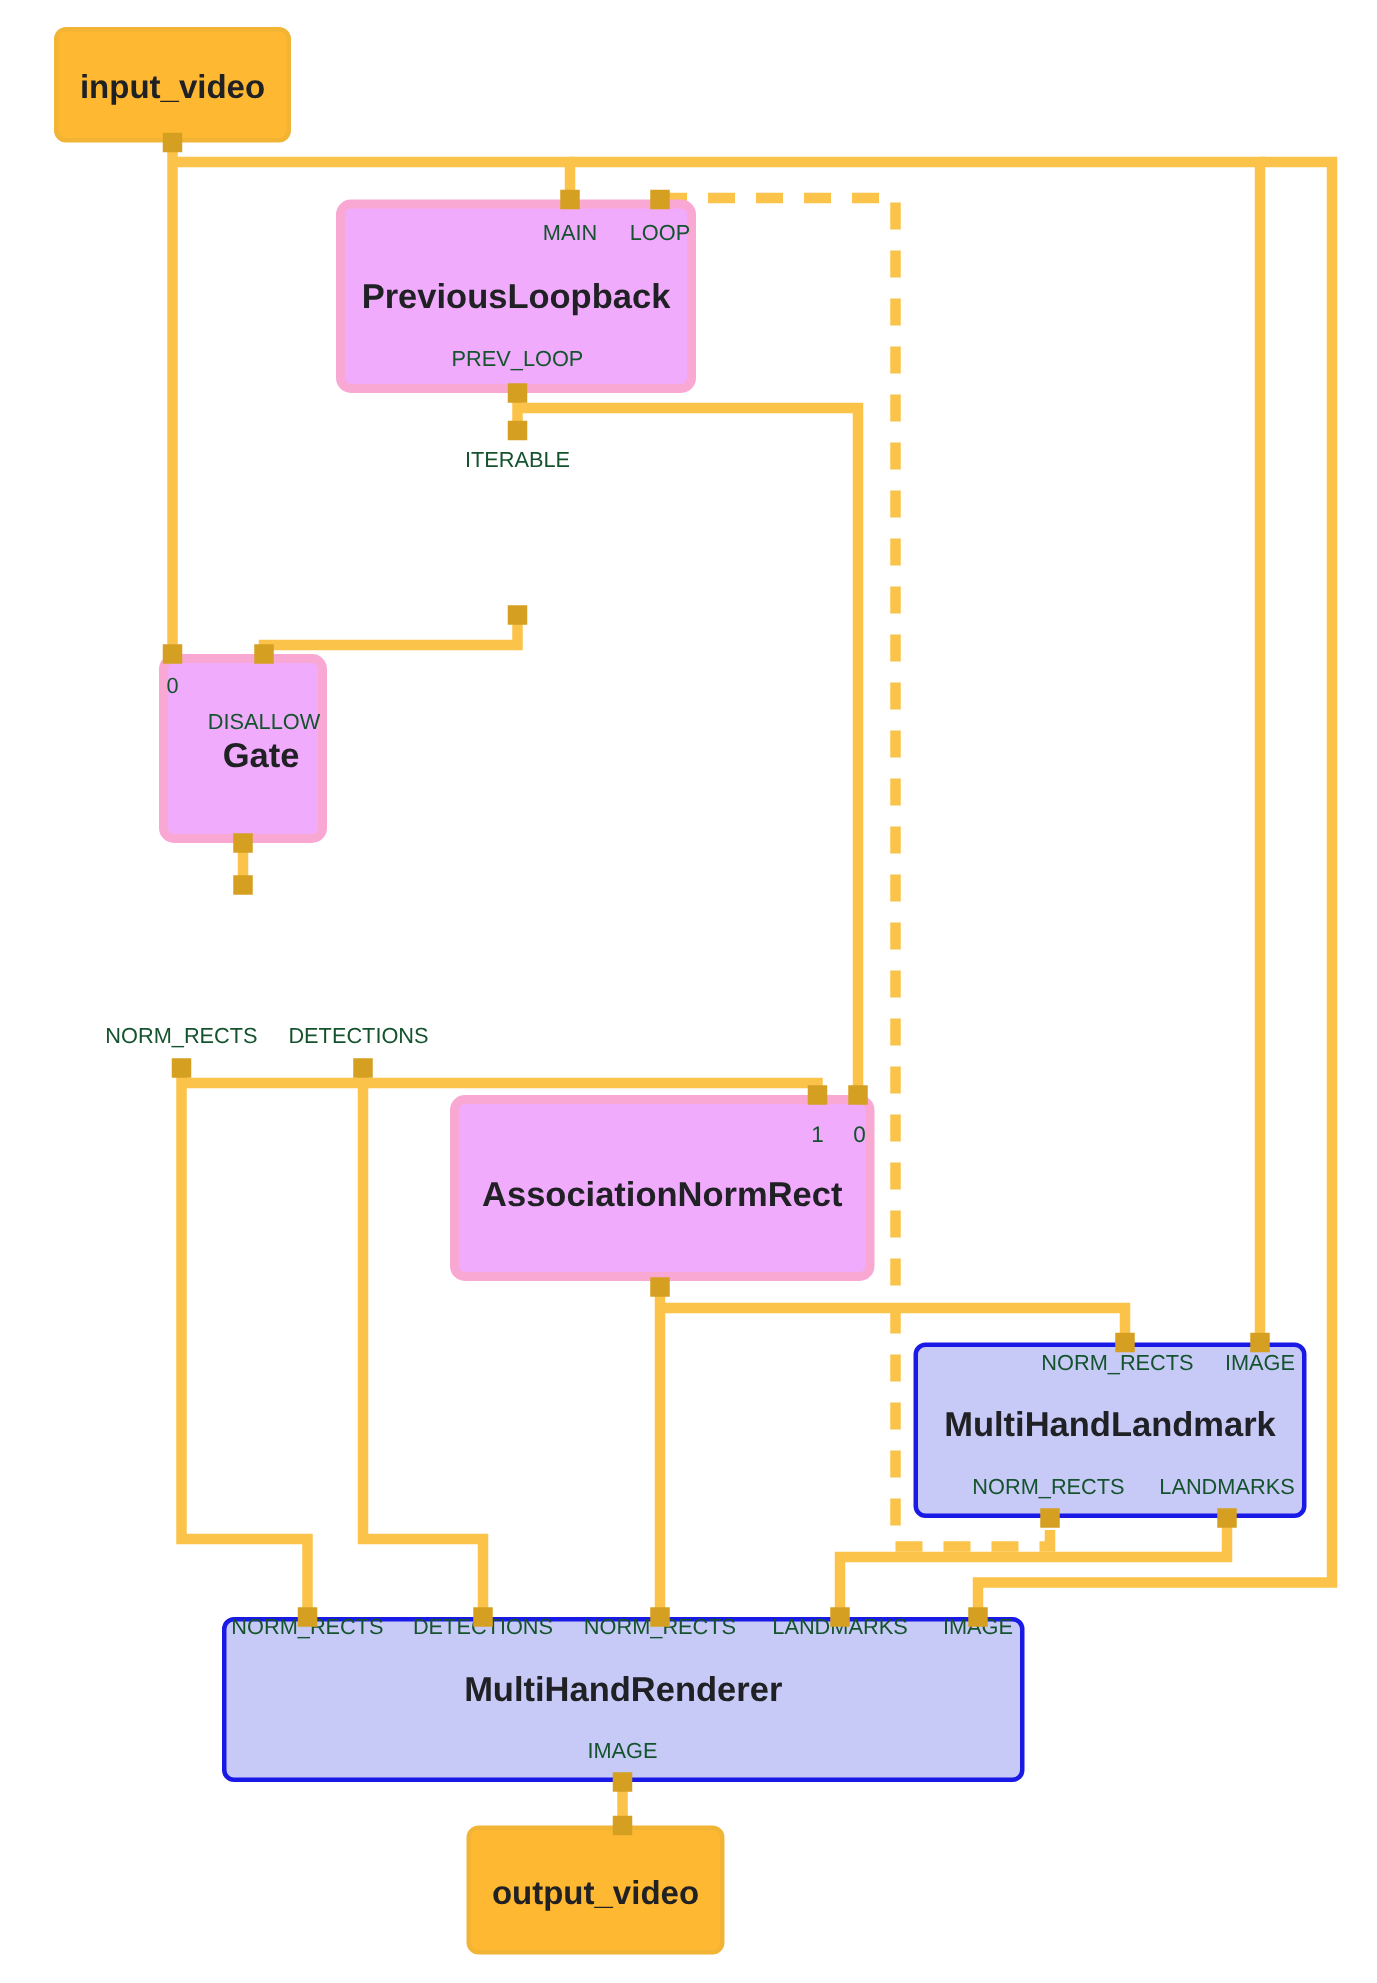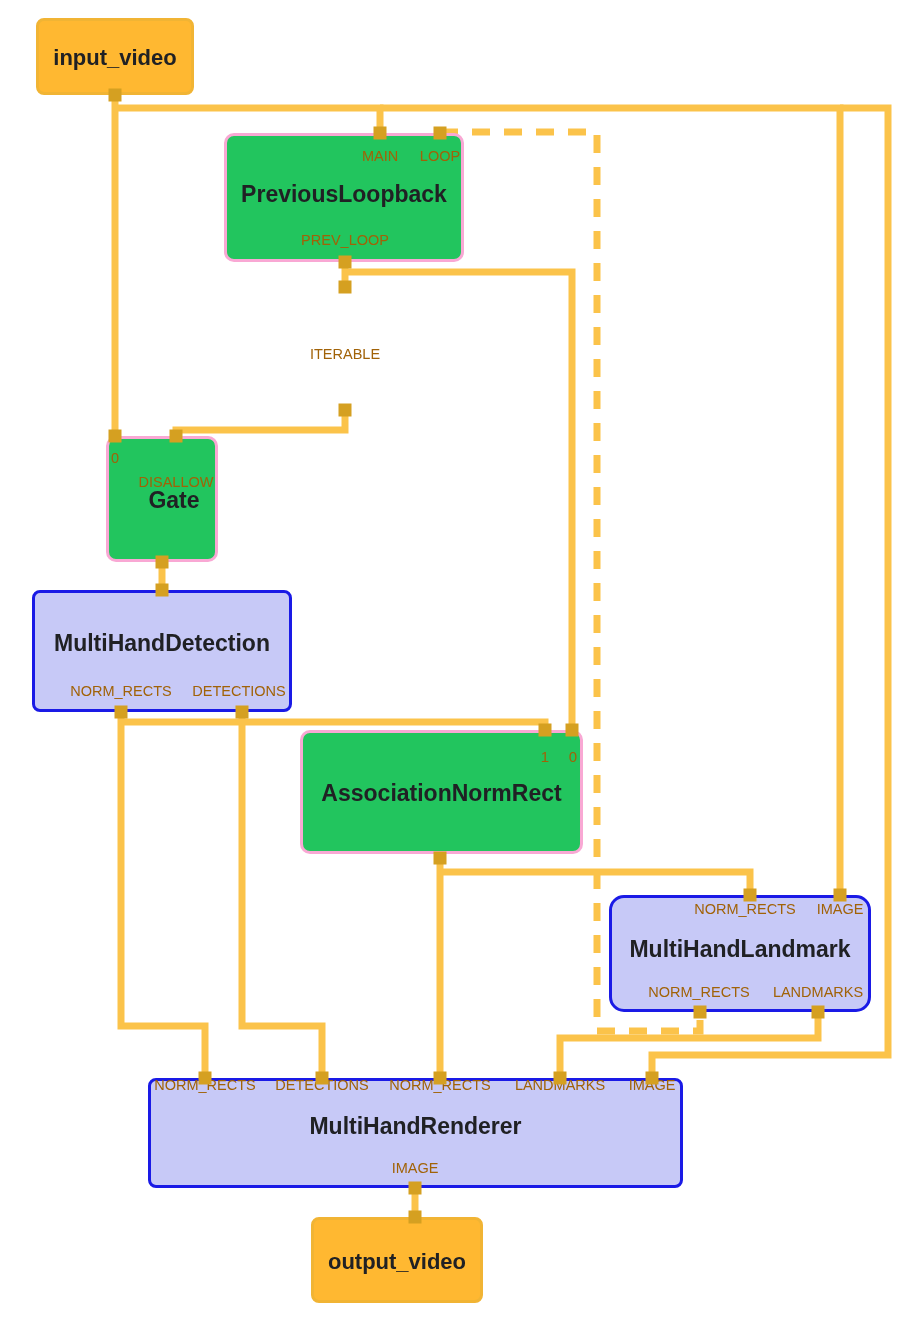--- a/index.html
+++ b/index.html
@@ -2,30 +2,30 @@
 <html><head>
 <meta charset="utf-8">
 <style>
   html,body{margin:0;padding:0;background:#ffffff;}
   body{font-family:"Liberation Sans",sans-serif;}
   #canvas{position:relative;width:918px;height:1322px;background:#ffffff;overflow:hidden;}
   svg#wires{position:absolute;left:0;top:0;width:918px;height:1322px;}
 
   .node{position:absolute;box-sizing:border-box;}
   .node-io{border:3px solid #f1b434;background:#ffb831;border-radius:8px;}
-  .node-sub{border:3px solid #f9a8d4;background:#22c55e;border-radius:10px;}
+  .node-sub{border:6px solid #f9a8d4;background:#f0abfc;border-radius:10px;}
   .node-calc{border:3px solid #1a1ae6;background:#c7c9f7;border-radius:8px;}
 
   .title{position:absolute;left:0;right:0;text-align:center;color:#202124;
          font-weight:bold;white-space:nowrap;}
   .title-io{font-size:22px;}
   .title-sub{font-size:23px;}
   .title-calc{font-size:23px;}
 
-  .port-label{position:absolute;color:#a16207;font-size:14.5px;white-space:nowrap;
+  .port-label{position:absolute;color:#14532d;font-size:14.5px;white-space:nowrap;
               text-align:right;transform:translateX(-50%);}
   .port-label.num{font-size:15px;}
 
   .pin{position:absolute;width:13px;height:13px;background:#d5a021;
        transform:translate(-50%,-50%);}
 </style>
 </head>
 <body>
 
 <div id="canvas">
@@ -71,52 +71,49 @@
   <div class="node node-sub" style="left:224px;top:133px;width:240px;height:129px;">
     <div class="title title-sub" style="top:45px;">PreviousLoopback</div>
   </div>
   <div class="port-label" style="left:380px;top:148px;">MAIN</div>
   <div class="port-label" style="left:440px;top:148px;">LOOP</div>
   <div class="port-label" style="left:345px;top:232px;">PREV_LOOP</div>
   <div class="pin" style="left:380px;top:133px;"></div>
   <div class="pin" style="left:440px;top:133px;"></div>
   <div class="pin" style="left:345px;top:262px;"></div>
 
-  <div class="port-label" style="left:345px;top:299px;margin-top:47px;">ITERABLE</div>
+  <div class="port-label" style="left:345px;top:299px;">ITERABLE</div>
   <div class="pin" style="left:345px;top:287px;"></div>
   <div class="pin" style="left:345px;top:410px;"></div>
 
   <div class="node node-sub" style="left:106px;top:436px;width:112px;height:126px;">
     <div class="title title-sub" style="top:48px;margin-left:24px;">Gate</div>
   </div>
   <div class="port-label" style="left:115px;top:450px;">0</div>
   <div class="port-label" style="left:176px;top:450px;margin-top:24px;">DISALLOW</div>
   <div class="pin" style="left:115px;top:436px;"></div>
   <div class="pin" style="left:176px;top:436px;"></div>
   <div class="pin" style="left:162px;top:562px;"></div>
 
-  <div class="node node-calc" style="left:32px;top:590px;width:260px;height:122px;">
-    <div class="title title-calc" style="top:37px;">MultiHandDetection</div>
-  </div>
   <div class="port-label" style="left:121px;top:683px;">NORM_RECTS</div>
   <div class="port-label" style="left:239px;top:683px;">DETECTIONS</div>
   <div class="pin" style="left:162px;top:590px;"></div>
   <div class="pin" style="left:121px;top:712px;"></div>
   <div class="pin" style="left:242px;top:712px;"></div>
 
   <div class="node node-sub" style="left:300px;top:730px;width:283px;height:124px;">
     <div class="title title-sub" style="top:47px;">AssociationNormRect</div>
   </div>
   <div class="port-label num" style="left:545px;top:748px;">1</div>
   <div class="port-label num" style="left:573px;top:748px;">0</div>
   <div class="pin" style="left:545px;top:730px;"></div>
   <div class="pin" style="left:572px;top:730px;"></div>
   <div class="pin" style="left:440px;top:858px;"></div>
 
-  <div class="node node-calc" style="left:609px;top:895px;width:262px;height:117px;border-radius:15px;">
+  <div class="node node-calc" style="left:609px;top:895px;width:262px;height:117px;">
     <div class="title title-calc" style="top:38px;">MultiHandLandmark</div>
   </div>
   <div class="port-label" style="left:745px;top:901px;">NORM_RECTS</div>
   <div class="port-label" style="left:840px;top:901px;">IMAGE</div>
   <div class="port-label" style="left:699px;top:984px;">NORM_RECTS</div>
   <div class="port-label" style="left:818px;top:984px;">LANDMARKS</div>
   <div class="pin" style="left:750px;top:895px;"></div>
   <div class="pin" style="left:840px;top:895px;"></div>
   <div class="pin" style="left:700px;top:1012px;"></div>
   <div class="pin" style="left:818px;top:1012px;"></div>

